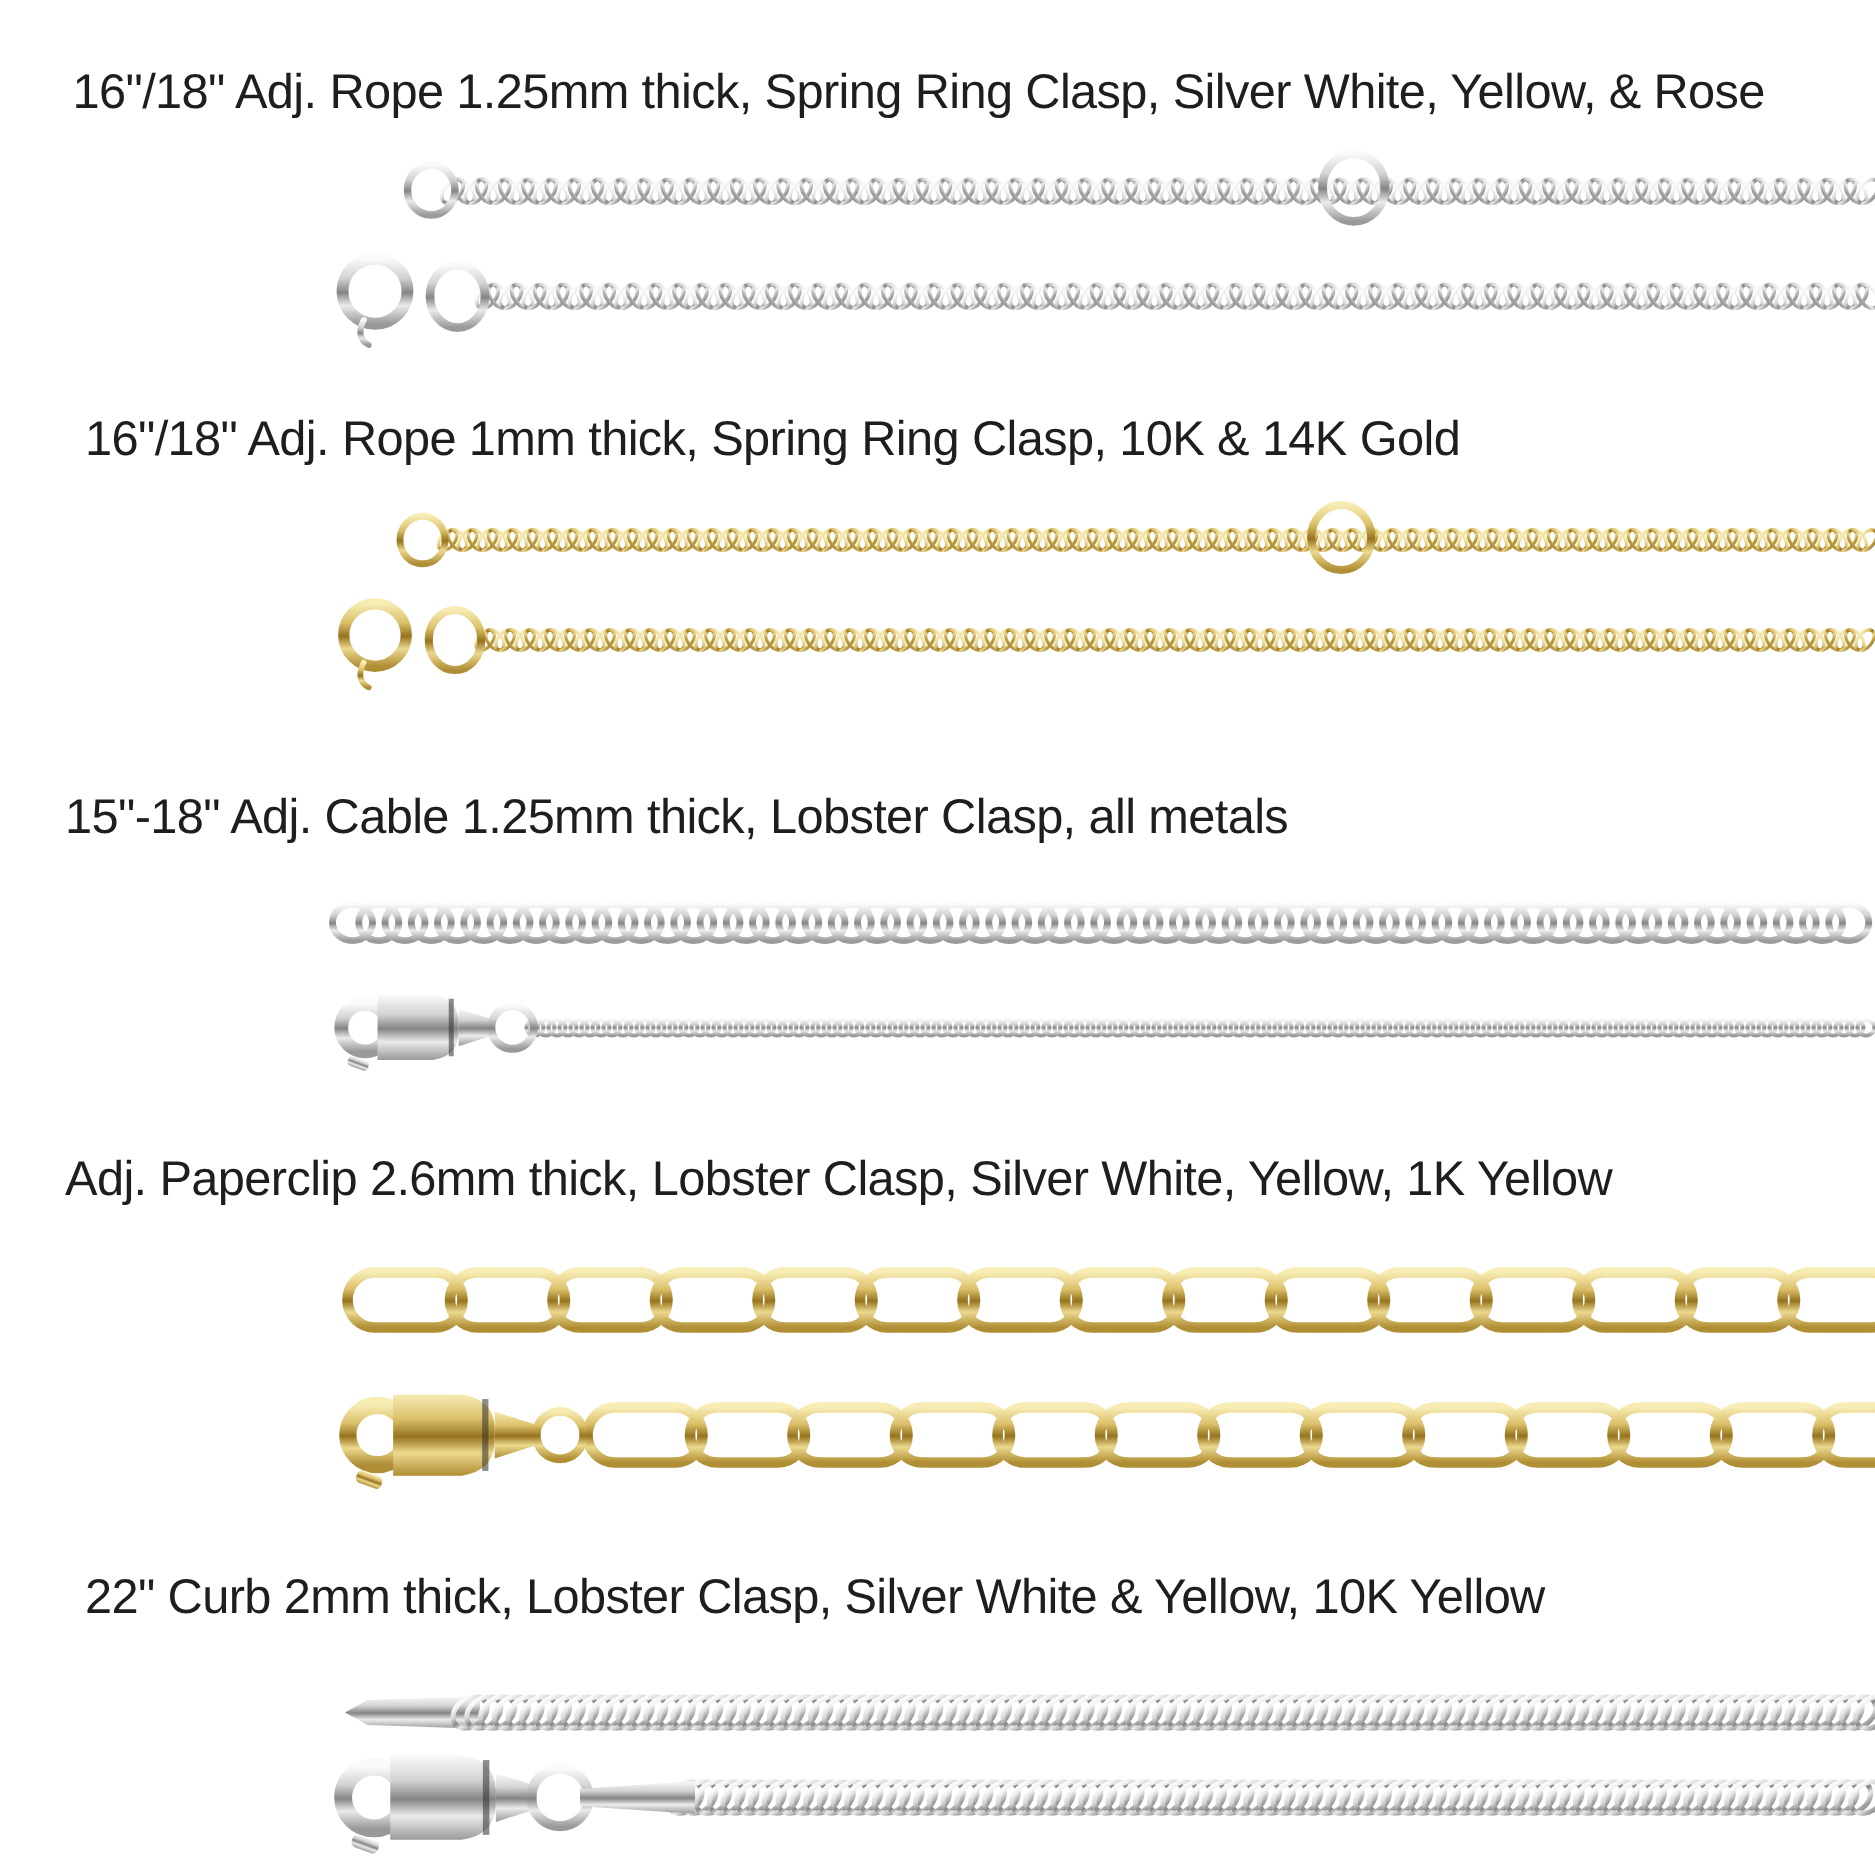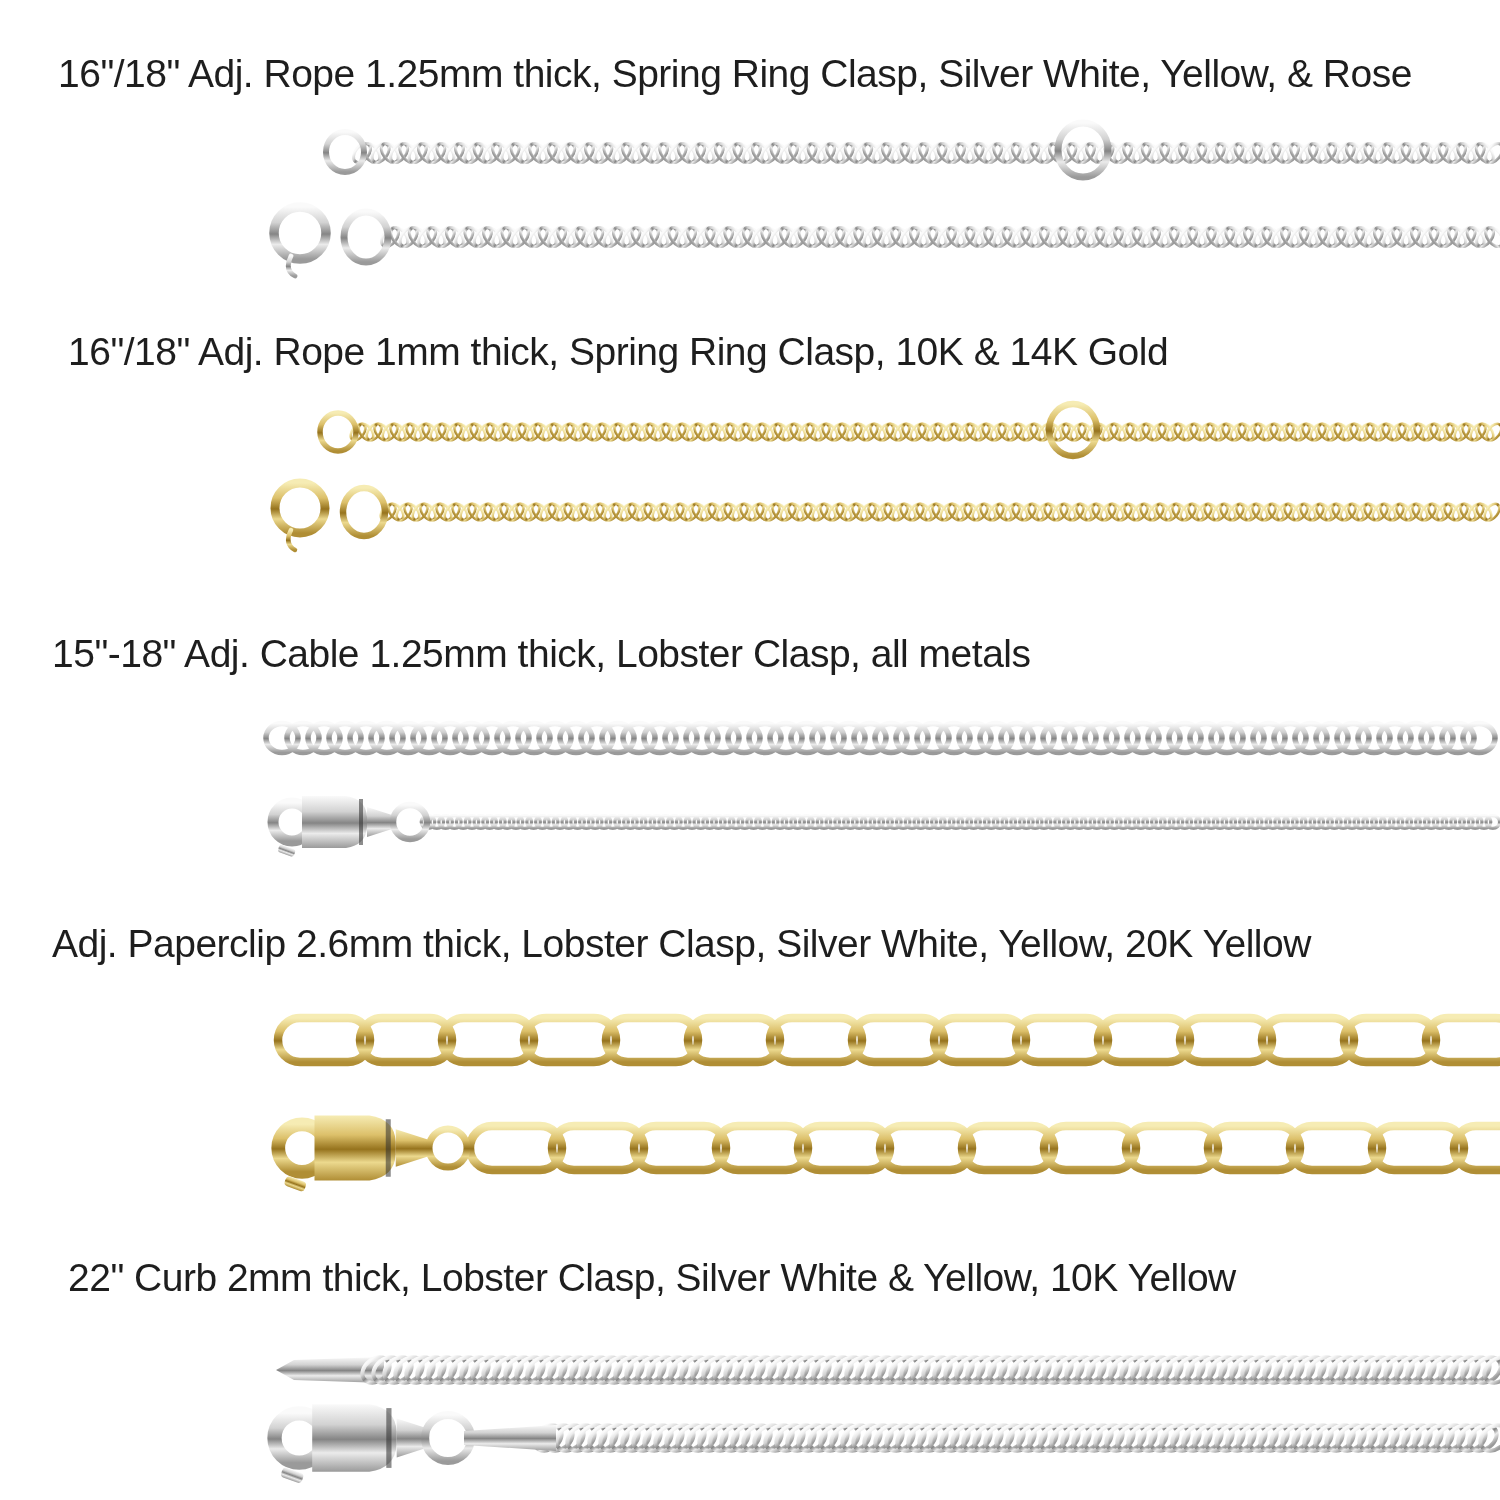--- a/index.html
+++ b/index.html
@@ -775,21 +775,21 @@
         <ellipse cx="1492.7999999999952" cy="122" rx="6.8" ry="6.3" fill="none" stroke="url(#gradSilver)" stroke-width="3.2"></ellipse>
         <ellipse cx="292" cy="122" rx="19" ry="19" fill="none" stroke="url(#gradSilver)" stroke-width="11"></ellipse>
         <path d="M 302 96 L 346 96 Q 366 99 367 117 L 367 127 Q 366 145 346 148 L 302 148 Z" fill="url(#gradSilver)"></path>
         <rect x="359" y="99" width="4" height="46" fill="rgba(45,45,45,0.55)"></rect>
         <path d="M 367 107 L 392 115 L 392 129 L 367 137 Z" fill="url(#gradSilver)"></path>
         <rect x="280" y="144" width="17" height="8" rx="3" fill="url(#gradSilver)" transform="rotate(20 280 144)"></rect>
         <ellipse cx="410" cy="122" rx="17" ry="17" fill="none" stroke="url(#gradSilver)" stroke-width="6.5"></ellipse>
       </g>
     </svg>
 
-  <div class="caption" style="left:52px;top:922px">Adj. Paperclip 2.6mm thick, Lobster Clasp, Silver White, Yellow, 20K Yellow</div>
+  <div class="caption" style="left:52px;top:922px">Adj. Paperclip 2.6mm thick, Lobster Clasp, Silver White, Yellow, 1K Yellow</div>
   <svg class="art" style="top:1000px" width="1500" height="200" viewBox="0 0 1500 200">
       <g>
         <rect x="278" y="18" width="92" height="44" rx="22" fill="none" stroke="url(#gradGold)" stroke-width="8.5"></rect>
         <rect x="360" y="18" width="92" height="44" rx="22" fill="none" stroke="url(#gradGold)" stroke-width="8.5"></rect>
         <rect x="442" y="18" width="92" height="44" rx="22" fill="none" stroke="url(#gradGold)" stroke-width="8.5"></rect>
         <rect x="524" y="18" width="92" height="44" rx="22" fill="none" stroke="url(#gradGold)" stroke-width="8.5"></rect>
         <rect x="606" y="18" width="92" height="44" rx="22" fill="none" stroke="url(#gradGold)" stroke-width="8.5"></rect>
         <rect x="688" y="18" width="92" height="44" rx="22" fill="none" stroke="url(#gradGold)" stroke-width="8.5"></rect>
         <rect x="770" y="18" width="92" height="44" rx="22" fill="none" stroke="url(#gradGold)" stroke-width="8.5"></rect>
         <rect x="852" y="18" width="92" height="44" rx="22" fill="none" stroke="url(#gradGold)" stroke-width="8.5"></rect>

